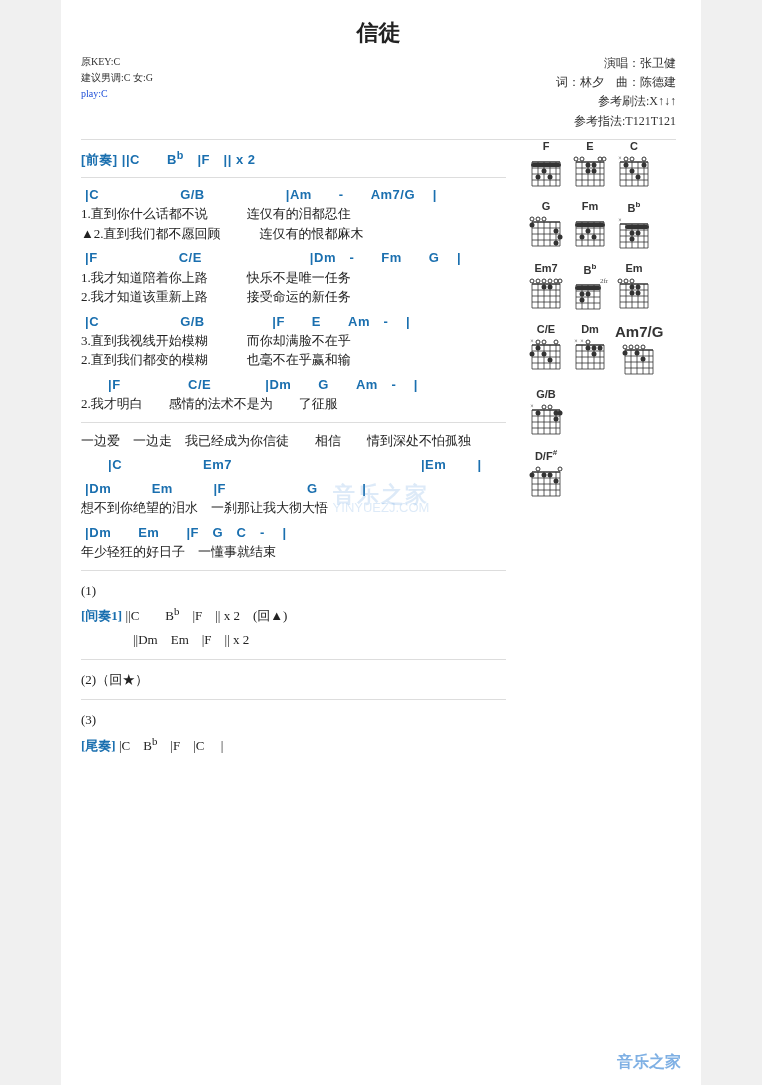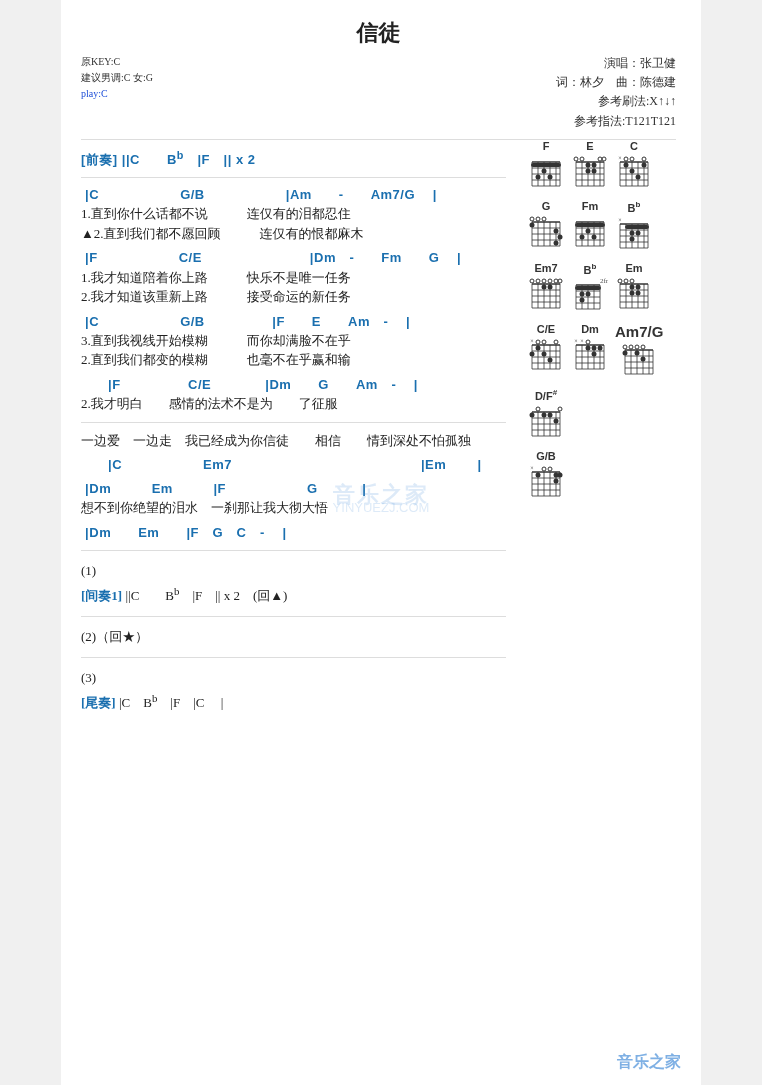--- a/index.html
+++ b/index.html
@@ -209,27 +209,29 @@
     </div>
 
     <div class="section-block">
       <div class="chord-line"> |Dm　　　Em　　　|F　　　　　　G　　　 |</div>
       <div class="lyric-line">想不到你绝望的泪水　一刹那让我大彻大悟</div>
     </div>
 
 
     <div class="section-block">
       <div class="chord-line"> |Dm　　Em　　|F　G　C　-　 |</div>
+      <div class="lyric-line">年少轻狂的好日子　一懂事就结束</div>
     </div>
 
     <hr class="separator">
 
     <div class="section-block interlude">
       <div>(1)</div>
       <div><span class="section-label">[间奏1]</span> ||C　　B<sup>b</sup>　|F　|| x 2　(回▲)</div>
+      <div>　　　　||Dm　Em　|F　|| x 2</div>
     </div>
 
     <hr class="separator">
 
     <div class="section-block interlude">
       <div>(2)（回★）</div>
     </div>
 
     <hr class="separator">
 
@@ -523,20 +525,46 @@
           <circle cx="23" cy="5" r="2" fill="none" stroke="#333" stroke-width="1"></circle>
           <circle cx="5" cy="11" r="2.5" fill="#333"></circle>
           <circle cx="17" cy="11" r="2.5" fill="#333"></circle>
           <circle cx="23" cy="17" r="2.5" fill="#333"></circle>
         </svg>
       </div>
     </div>
 
     <div class="chord-row">
       <div class="chord-box">
+        <div class="chord-name">G/B</div>
+        <svg viewBox="0 0 38 36" width="38" height="36">
+          <line x1="5" y1="8" x2="33" y2="8" stroke="#333" stroke-width="1.5"></line>
+          <line x1="5" y1="14" x2="33" y2="14" stroke="#333" stroke-width="0.8"></line>
+          <line x1="5" y1="20" x2="33" y2="20" stroke="#333" stroke-width="0.8"></line>
+          <line x1="5" y1="26" x2="33" y2="26" stroke="#333" stroke-width="0.8"></line>
+          <line x1="5" y1="32" x2="33" y2="32" stroke="#333" stroke-width="0.8"></line>
+          <line x1="5" y1="8" x2="5" y2="32" stroke="#333" stroke-width="0.8"></line>
+          <line x1="11" y1="8" x2="11" y2="32" stroke="#333" stroke-width="0.8"></line>
+          <line x1="17" y1="8" x2="17" y2="32" stroke="#333" stroke-width="0.8"></line>
+          <line x1="23" y1="8" x2="23" y2="32" stroke="#333" stroke-width="0.8"></line>
+          <line x1="29" y1="8" x2="29" y2="32" stroke="#333" stroke-width="0.8"></line>
+          <line x1="33" y1="8" x2="33" y2="32" stroke="#333" stroke-width="0.8"></line>
+          <text x="5" y="6" font-size="6" text-anchor="middle" fill="#333">×</text>
+          <circle cx="11" cy="11" r="2.5" fill="#333"></circle>
+          <circle cx="17" cy="5" r="2" fill="none" stroke="#333" stroke-width="1"></circle>
+          <circle cx="23" cy="5" r="2" fill="none" stroke="#333" stroke-width="1"></circle>
+          <circle cx="29" cy="17" r="2.5" fill="#333"></circle>
+          <circle cx="33" cy="11" r="2.5" fill="#333"></circle>
+          <circle cx="29" cy="11" r="2.5" fill="#333"></circle>
+        </svg>
+      </div>
+    </div>
+
+    <div class="chord-row">
+      <div class="chord-box">
         <div class="chord-name">D/F<sup>#</sup></div>
         <svg viewBox="0 0 38 36" width="38" height="36">
           <line x1="5" y1="8" x2="33" y2="8" stroke="#333" stroke-width="1.5"></line>
           <line x1="5" y1="14" x2="33" y2="14" stroke="#333" stroke-width="0.8"></line>
           <line x1="5" y1="20" x2="33" y2="20" stroke="#333" stroke-width="0.8"></line>
           <line x1="5" y1="26" x2="33" y2="26" stroke="#333" stroke-width="0.8"></line>
           <line x1="5" y1="32" x2="33" y2="32" stroke="#333" stroke-width="0.8"></line>
           <line x1="5" y1="8" x2="5" y2="32" stroke="#333" stroke-width="0.8"></line>
           <line x1="11" y1="8" x2="11" y2="32" stroke="#333" stroke-width="0.8"></line>
           <line x1="17" y1="8" x2="17" y2="32" stroke="#333" stroke-width="0.8"></line>
@@ -546,46 +574,20 @@
           <circle cx="5" cy="11" r="2.5" fill="#333"></circle>
           <circle cx="11" cy="5" r="2" fill="none" stroke="#333" stroke-width="1"></circle>
           <circle cx="17" cy="11" r="2.5" fill="#333"></circle>
           <circle cx="23" cy="11" r="2.5" fill="#333"></circle>
           <circle cx="29" cy="17" r="2.5" fill="#333"></circle>
           <circle cx="33" cy="5" r="2" fill="none" stroke="#333" stroke-width="1"></circle>
         </svg>
       </div>
     </div>
 
-    <div class="chord-row">
-      <div class="chord-box">
-        <div class="chord-name">G/B</div>
-        <svg viewBox="0 0 38 36" width="38" height="36">
-          <line x1="5" y1="8" x2="33" y2="8" stroke="#333" stroke-width="1.5"></line>
-          <line x1="5" y1="14" x2="33" y2="14" stroke="#333" stroke-width="0.8"></line>
-          <line x1="5" y1="20" x2="33" y2="20" stroke="#333" stroke-width="0.8"></line>
-          <line x1="5" y1="26" x2="33" y2="26" stroke="#333" stroke-width="0.8"></line>
-          <line x1="5" y1="32" x2="33" y2="32" stroke="#333" stroke-width="0.8"></line>
-          <line x1="5" y1="8" x2="5" y2="32" stroke="#333" stroke-width="0.8"></line>
-          <line x1="11" y1="8" x2="11" y2="32" stroke="#333" stroke-width="0.8"></line>
-          <line x1="17" y1="8" x2="17" y2="32" stroke="#333" stroke-width="0.8"></line>
-          <line x1="23" y1="8" x2="23" y2="32" stroke="#333" stroke-width="0.8"></line>
-          <line x1="29" y1="8" x2="29" y2="32" stroke="#333" stroke-width="0.8"></line>
-          <line x1="33" y1="8" x2="33" y2="32" stroke="#333" stroke-width="0.8"></line>
-          <text x="5" y="6" font-size="6" text-anchor="middle" fill="#333">×</text>
-          <circle cx="11" cy="11" r="2.5" fill="#333"></circle>
-          <circle cx="17" cy="5" r="2" fill="none" stroke="#333" stroke-width="1"></circle>
-          <circle cx="23" cy="5" r="2" fill="none" stroke="#333" stroke-width="1"></circle>
-          <circle cx="29" cy="17" r="2.5" fill="#333"></circle>
-          <circle cx="33" cy="11" r="2.5" fill="#333"></circle>
-          <circle cx="29" cy="11" r="2.5" fill="#333"></circle>
-        </svg>
-      </div>
-    </div>
-
   </div>
 
   <div class="watermark">音乐之家</div>
   <div class="watermark2">YINYUEZJ.COM</div>
 
   <div class="footer-logo">音乐之家</div>
 
 </div>
 
 </body></html>

